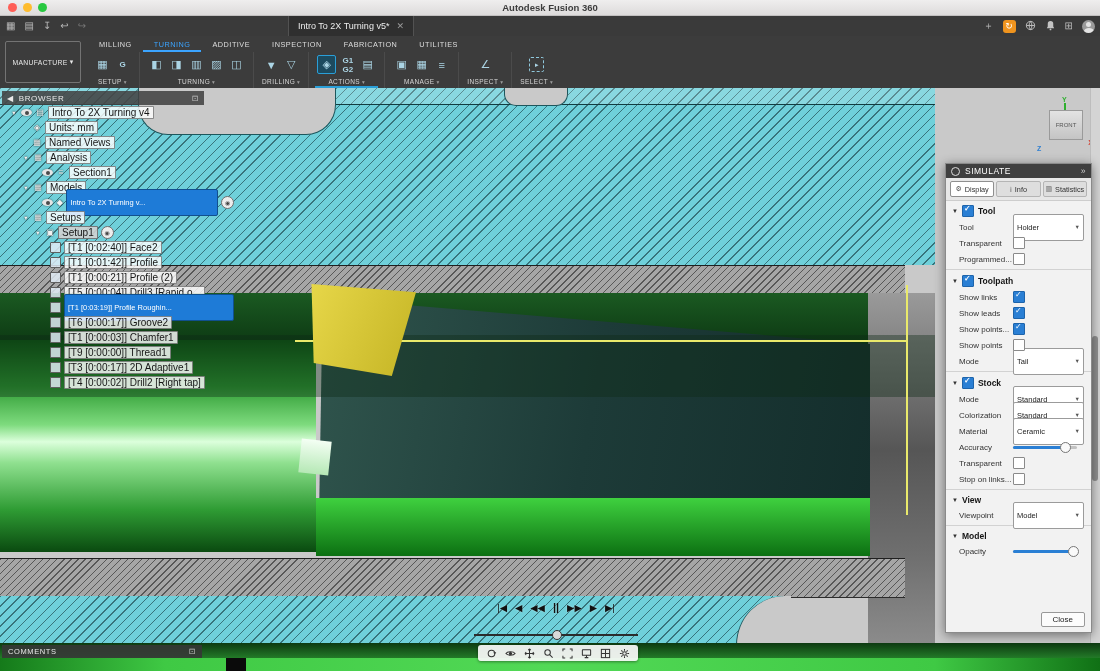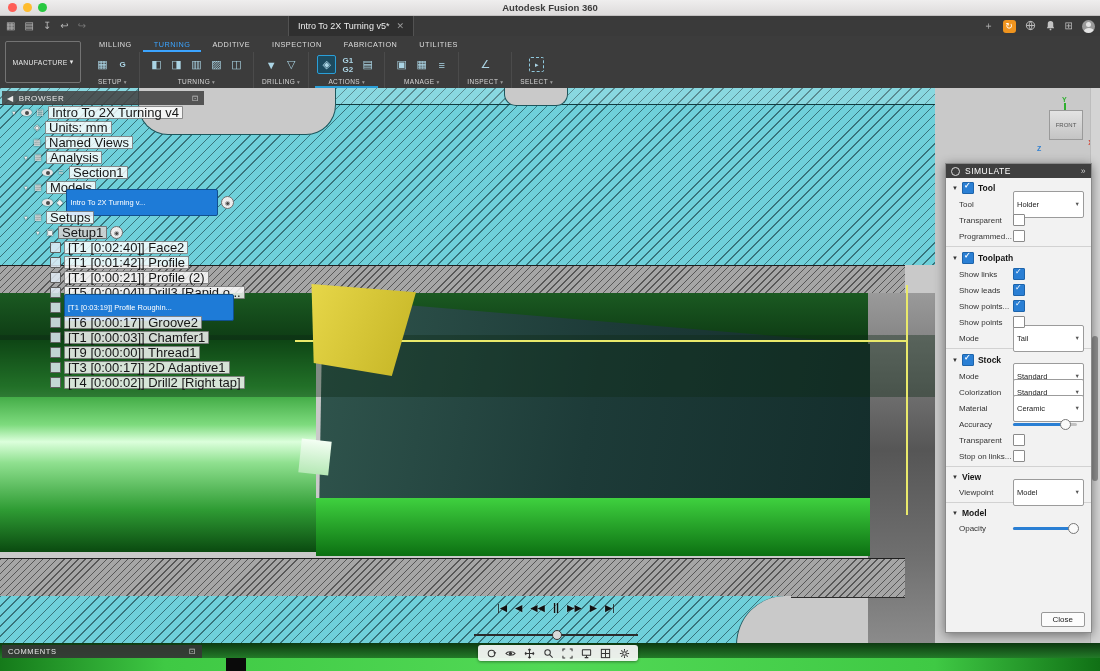--- a/index.html
+++ b/index.html
@@ -54,21 +54,21 @@
   .browser{position:absolute;left:2px;top:3px;width:232px;z-index:30;}
   .bheader{width:192px;height:14px;background:rgba(66,66,66,.88);display:flex;align-items:center;gap:5px;
            padding:0 5px;color:#e9e9e9;font-size:8px;letter-spacing:.6px;}
   .bheader .mla{margin-left:auto;color:#c2c2c2;font-size:8px;}
   .trow{display:flex;align-items:center;height:15px;gap:3px;}
   .tw{color:#f0f0f0;font-size:6.5px;width:8px;text-align:center;text-shadow:0 0 2px #000;}
   .tico{color:#f2f2f2;font-size:8px;width:10px;text-align:center;text-shadow:0 0 2px #000;}
   .eye{width:11px;height:7px;border-radius:50%;background:#e6e6e6;position:relative;flex:none;box-shadow:0 0 2px rgba(0,0,0,.6);}
   .eye::after{content:"";position:absolute;left:3.5px;top:1.5px;width:4px;height:4px;border-radius:50%;background:#4a4a4a;}
   .pill{background:rgba(255,255,255,.82);border:1px solid rgba(50,50,50,.55);border-radius:1px;
-        color:#161616;font-size:13px;line-height:11px;padding:0 3px;white-space:nowrap;}
+        color:#161616;font-size:10px;line-height:11px;padding:0 3px;white-space:nowrap;}
   .pill.sel{background:#1e7bd7;border-color:#11508f;color:#fff;}
   .pill.gray{background:rgba(210,210,210,.9);}
   .badge{width:11px;height:11px;border-radius:50%;background:#ededed;border:1px solid #6e6e6e;
          font-size:6px;display:flex;align-items:center;justify-content:center;color:#444;flex:none;}
   .opico{width:9px;height:9px;border:1px solid #5f5f5f;background:rgba(225,235,245,.85);border-radius:1px;flex:none;}
   
   .simulate{position:absolute;left:945px;top:75px;width:145px;height:468px;background:#f2f2f2;
             border:1px solid #8a8a8a;box-shadow:0 2px 10px rgba(0,0,0,.45);display:flex;flex-direction:column;z-index:40;}
   .shead{height:14px;background:#3f3f3f;color:#fff;display:flex;align-items:center;gap:5px;padding:0 5px;font-size:8.5px;letter-spacing:.5px;flex:none;}
   .shead .dot{width:7px;height:7px;border:1px solid #ddd;border-radius:50%;}
@@ -449,20 +449,34 @@
           </svg>
         </span>
     </div>
 
     <div class="simulate">
       <div class="shead">
         <span class="dot"></span>
         <span>SIMULATE</span>
         <span class="mla">»</span>
       </div>
+      <div class="stabs">
+        <div class="stab active">
+          <span class="ic">⚙</span>
+          <span>Display</span>
+        </div>
+        <div class="stab">
+          <span class="ic">ℹ</span>
+          <span>Info</span>
+        </div>
+        <div class="stab">
+          <span class="ic">▥</span>
+          <span>Statistics</span>
+        </div>
+      </div>
       <div class="sbody">
         <div class="sec">
           <span class="tri">▼</span>
           <span class="cb on"></span>
           <span>Tool</span>
         </div>
         <div class="srow">
           <span class="lbl">Tool</span>
           <span class="ctrl">
               <span class="sel">

